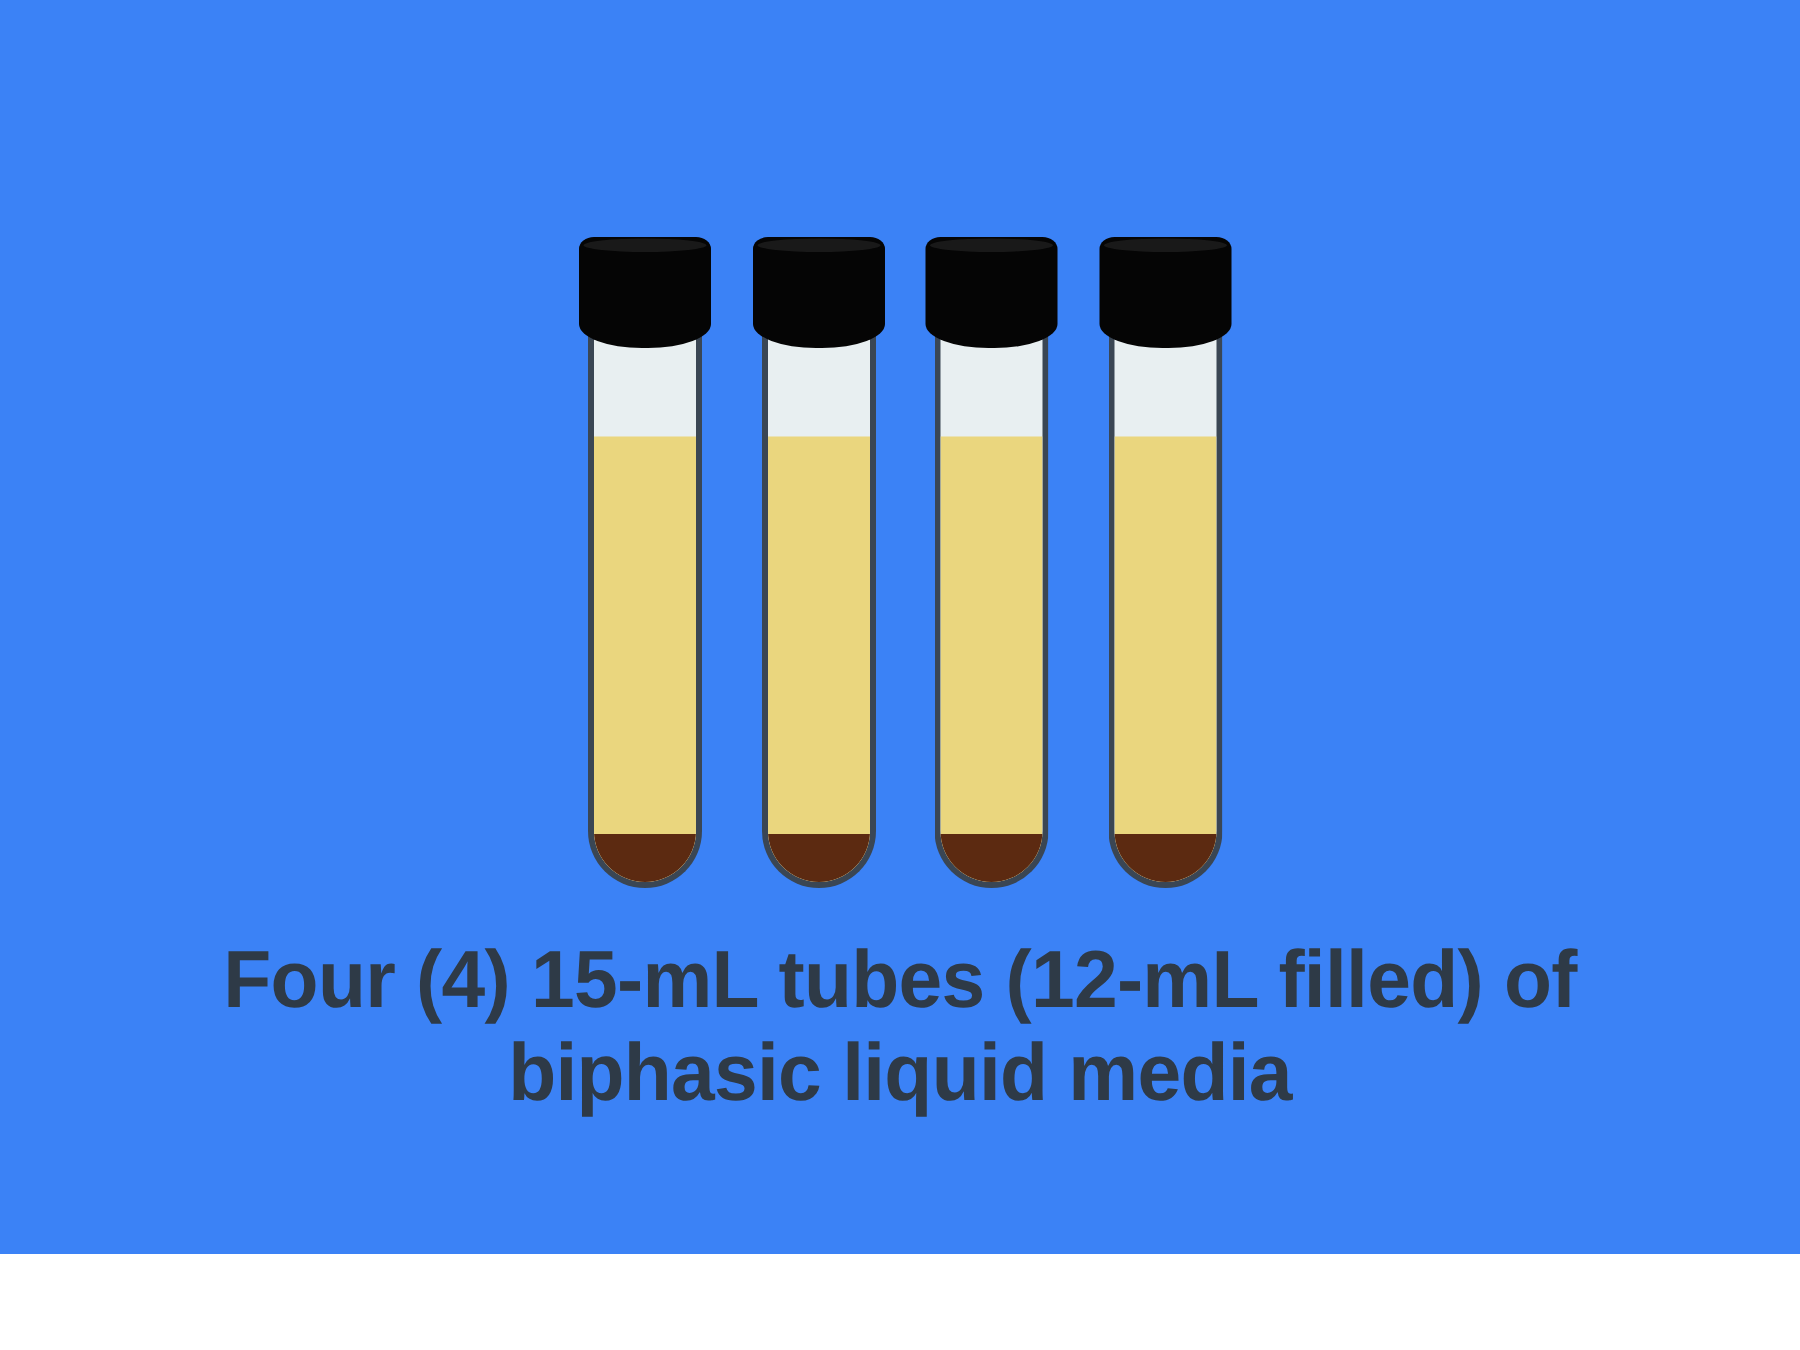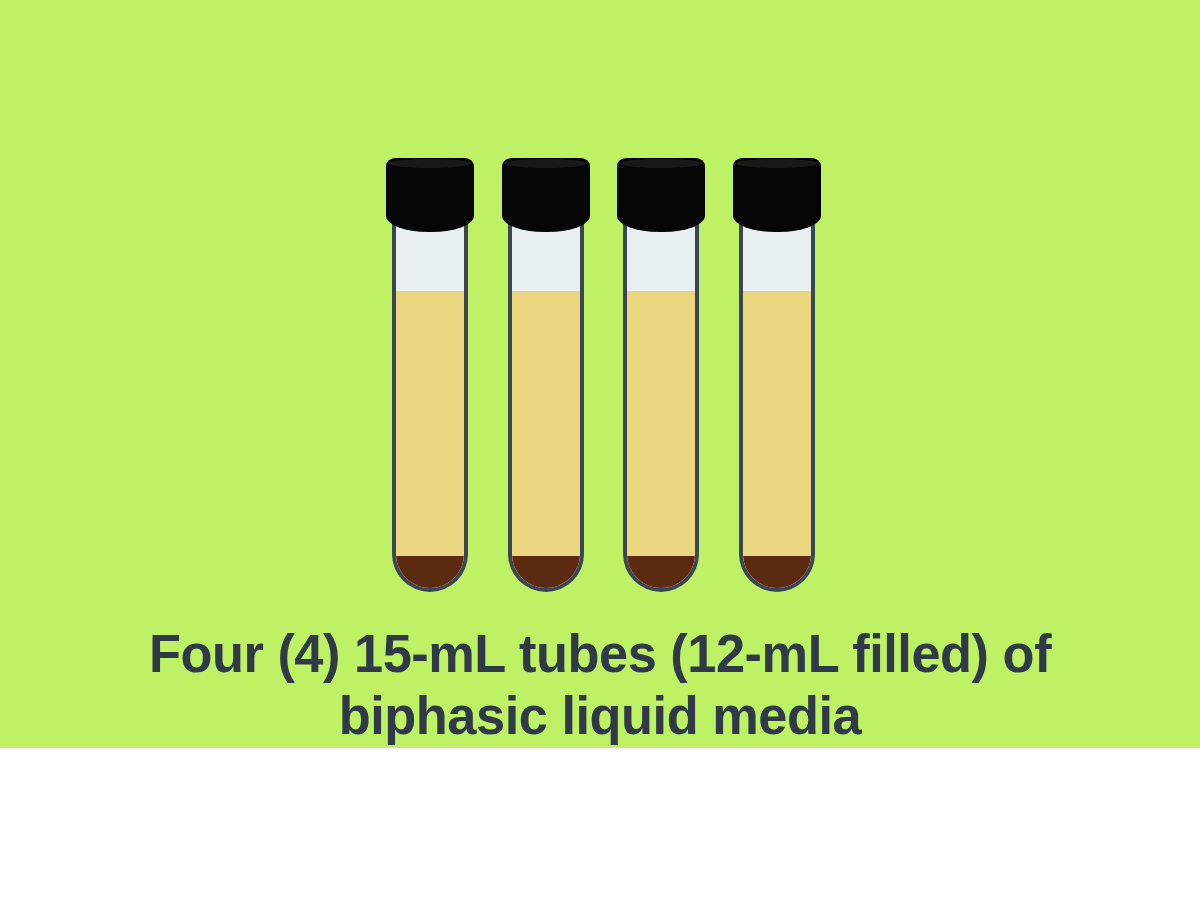--- a/index.html
+++ b/index.html
@@ -10,22 +10,22 @@
   body {
     width: 1200px;
     height: 900px;
     font-family: "Liberation Sans", sans-serif;
     overflow: hidden;
   }
 
   #figure {
     position: relative;
     width: 1200px;
-    height: 748px;
-    background: #bef264;
+    height: 836px;
+    background: #3b82f6;
   }
 
   
   #tube-rack {
     position: absolute;
     left: 0;
     top: 0;
     width: 1200px;
     height: 620px;
   }

